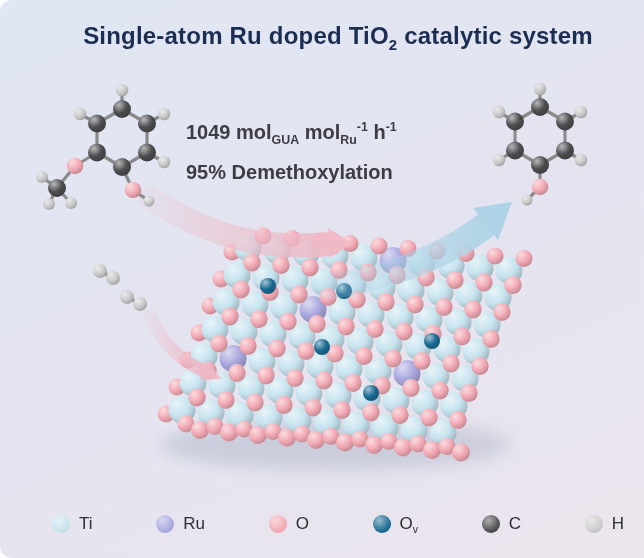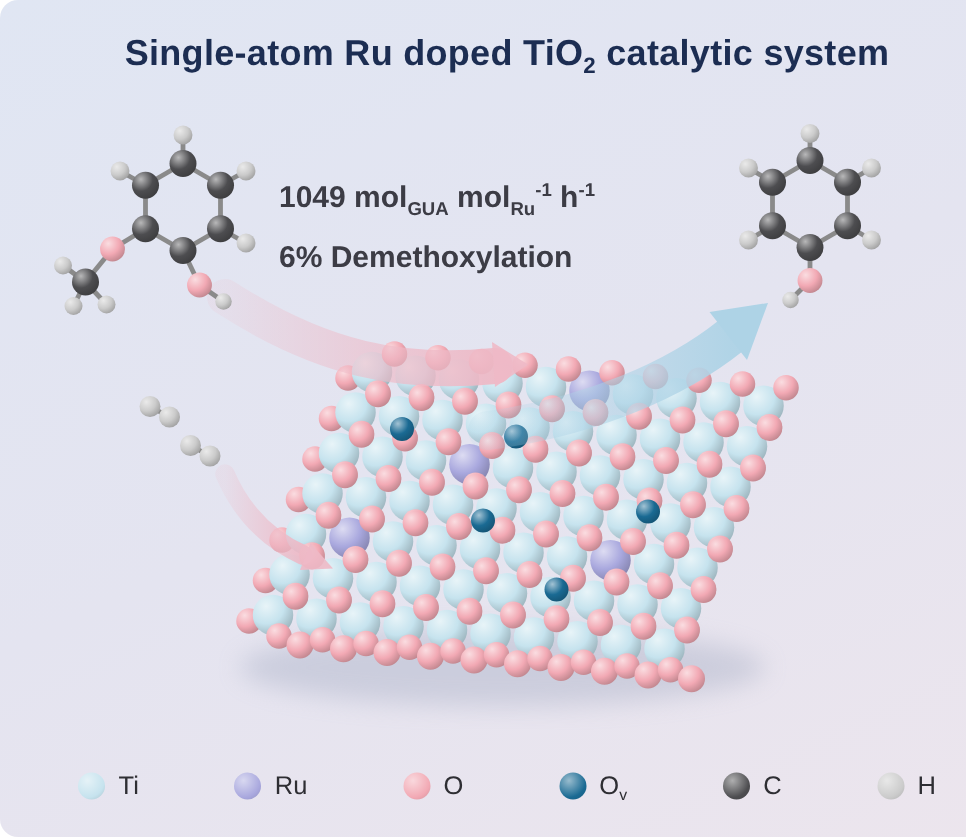--- a/index.html
+++ b/index.html
@@ -397,21 +397,21 @@
         <line x1="127" y1="297" x2="140" y2="304" stroke="#8a8a8a" stroke-width="3.2"></line>
         <circle cx="127" cy="297" r="7" fill="url(#gH)"></circle>
         <circle cx="140" cy="304" r="7" fill="url(#gH)"></circle>
       </g>
     </svg>
 
   <div class="title"><span>Single-atom Ru doped TiO</span><sub>2</sub><span> catalytic system</span></div>
 
   <div class="stats">
     <div><span>1049 mol</span><sub>GUA</sub><span> mol</span><sub>Ru</sub><sup>-1</sup><span> h</span><sup>-1</sup></div>
-    <div>6% Demethoxylation</div>
+    <div>95% Demethoxylation</div>
   </div>
 
   <div class="legend">
     <div class="legend-item">
       <span class="swatch" style="background: radial-gradient(circle at 35% 30%, rgb(229, 242, 247) 0%, rgb(198, 227, 238) 65%, rgb(168, 193, 202) 100%);"></span>
       <span><span>Ti</span><sub></sub></span>
     </div>
     <div class="legend-item">
       <span class="swatch" style="background: radial-gradient(circle at 35% 30%, rgb(216, 216, 240) 0%, rgb(169, 168, 222) 65%, rgb(144, 143, 189) 100%);"></span>
       <span><span>Ru</span><sub></sub></span>

